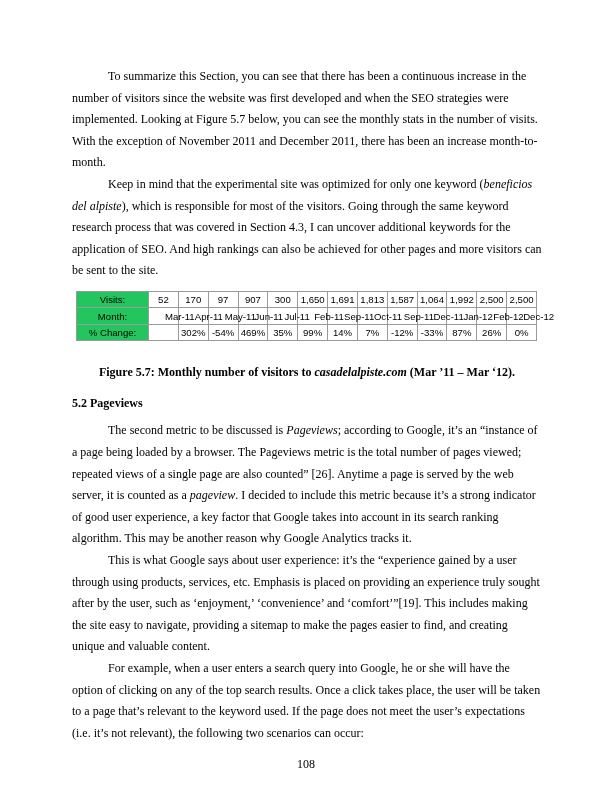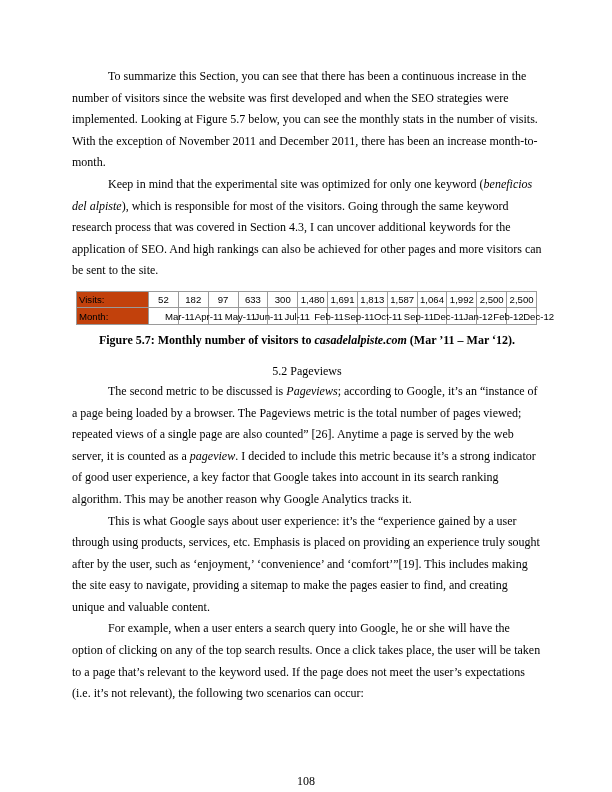--- a/index.html
+++ b/index.html
@@ -7,48 +7,48 @@
            font-family: "Liberation Serif", "DejaVu Serif", serif; color: #000; }
     .page { position: absolute; left: 72px; top: 66px; width: 470px; }
     p { margin: 0; font-size: 12px; line-height: 21.6px; text-align: left; }
     p.indent { text-indent: 36px; }
     .figure { margin-top: 9px; }
     table.visits { border-collapse: collapse; width: 461px; margin-left: 4px;
                    font-family: "Liberation Sans", "DejaVu Sans", sans-serif;
                    font-size: 9.6px; table-layout: fixed; }
     table.visits td { border: 1px solid #9a9a9a; height: 15.5px; padding: 0 2px;
                       text-align: center; white-space: nowrap; line-height: 15px; }
-    table.visits td.lbl { background: #c2410c; text-align: left; width: 67px; }
+    table.visits td.lbl { background: #22c55e; text-align: center; width: 67px; }
     table.visits td.mon { text-align: right; padding-left: 16px; }
     .caption { text-align: center; font-weight: bold; font-size: 12px;
-               line-height: 18px; margin-top: 6px; }
+               line-height: 18px; margin-top: 22px; }
     .caption i { font-style: italic; }
-    h2 { margin: 12px 0 0 0; text-align: center; font-size: 12px; font-weight: normal;
+    h2 { margin: 12px 0 7px 0; font-size: 12px; font-weight: bold;
          line-height: 20px; }
-    .pagenum { position: absolute; top: 774px; left: 0; width: 612px;
+    .pagenum { position: absolute; top: 757px; left: 0; width: 612px;
                text-align: center; font-size: 12px; }
   </style>
 </head>
 <body>
 
 <div class="page">
   <p class="indent">To summarize this Section, you can see that there has been a continuous increase in the number of visitors since the website was first developed and when the SEO strategies were implemented. Looking at Figure 5.7 below, you can see the monthly stats in the number of visits. With the exception of November 2011 and December 2011, there has been an increase month-to-month.</p>
   <p class="indent"><span>Keep in mind that the experimental site was optimized for only one keyword (</span><i>beneficios del alpiste</i><span>), which is responsible for most of the visitors. Going through the same keyword research process that was covered in Section 4.3, I can uncover additional keywords for the application of SEO. And high rankings can also be achieved for other pages and more visitors can be sent to the site.</span></p>
 
   <div class="figure">
     <table class="visits">
       <tbody id="vt-body">
           <tr>
             <td class="lbl">Visits:</td>
             <td>52</td>
-            <td>182</td>
+            <td>170</td>
             <td>97</td>
-            <td>633</td>
+            <td>907</td>
             <td>300</td>
-            <td>1,480</td>
+            <td>1,650</td>
             <td>1,691</td>
             <td>1,813</td>
             <td>1,587</td>
             <td>1,064</td>
             <td>1,992</td>
             <td>2,500</td>
             <td>2,500</td>
           </tr>
           <tr>
             <td class="lbl">Month:</td>
@@ -59,20 +59,36 @@
             <td class="mon">Jul-11</td>
             <td class="mon">Feb-11</td>
             <td class="mon">Sep-11</td>
             <td class="mon">Oct-11</td>
             <td class="mon">Sep-11</td>
             <td class="mon">Dec-11</td>
             <td class="mon">Jan-12</td>
             <td class="mon">Feb-12</td>
             <td class="mon">Dec-12</td>
           </tr>
+          <tr>
+            <td class="lbl">% Change:</td>
+            <td></td>
+            <td>302%</td>
+            <td>-54%</td>
+            <td>469%</td>
+            <td>35%</td>
+            <td>99%</td>
+            <td>14%</td>
+            <td>7%</td>
+            <td>-12%</td>
+            <td>-33%</td>
+            <td>87%</td>
+            <td>26%</td>
+            <td>0%</td>
+          </tr>
         </tbody>
     </table>
     <div class="caption"><span>Figure 5.7: Monthly number of visitors to </span><i>casadelalpiste.com</i><span> (Mar ’11 – Mar ‘12).</span></div>
   </div>
 
   <h2>5.2 Pageviews</h2>
 
   <p class="indent"><span>The second metric to be discussed is </span><i>Pageviews</i><span>; according to Google, it’s an “instance of a page being loaded by a browser. The Pageviews metric is the total number of pages viewed; repeated views of a single page are also counted” [26]. Anytime a page is served by the web server, it is counted as a </span><i>pageview</i><span>. I decided to include this metric because it’s a strong indicator of good user experience, a key factor that Google takes into account in its search ranking algorithm. This may be another reason why Google Analytics tracks it.</span></p>
   <p class="indent">This is what Google says about user experience: it’s the “experience gained by a user through using products, services, etc. Emphasis is placed on providing an experience truly sought after by the user, such as ‘enjoyment,’ ‘convenience’ and ‘comfort’”[19]. This includes making the site easy to navigate, providing a sitemap to make the pages easier to find, and creating unique and valuable content.</p>
   <p class="indent">For example, when a user enters a search query into Google, he or she will have the option of clicking on any of the top search results. Once a click takes place, the user will be taken to a page that’s relevant to the keyword used. If the page does not meet the user’s expectations (i.e. it’s not relevant), the following two scenarios can occur:</p>

